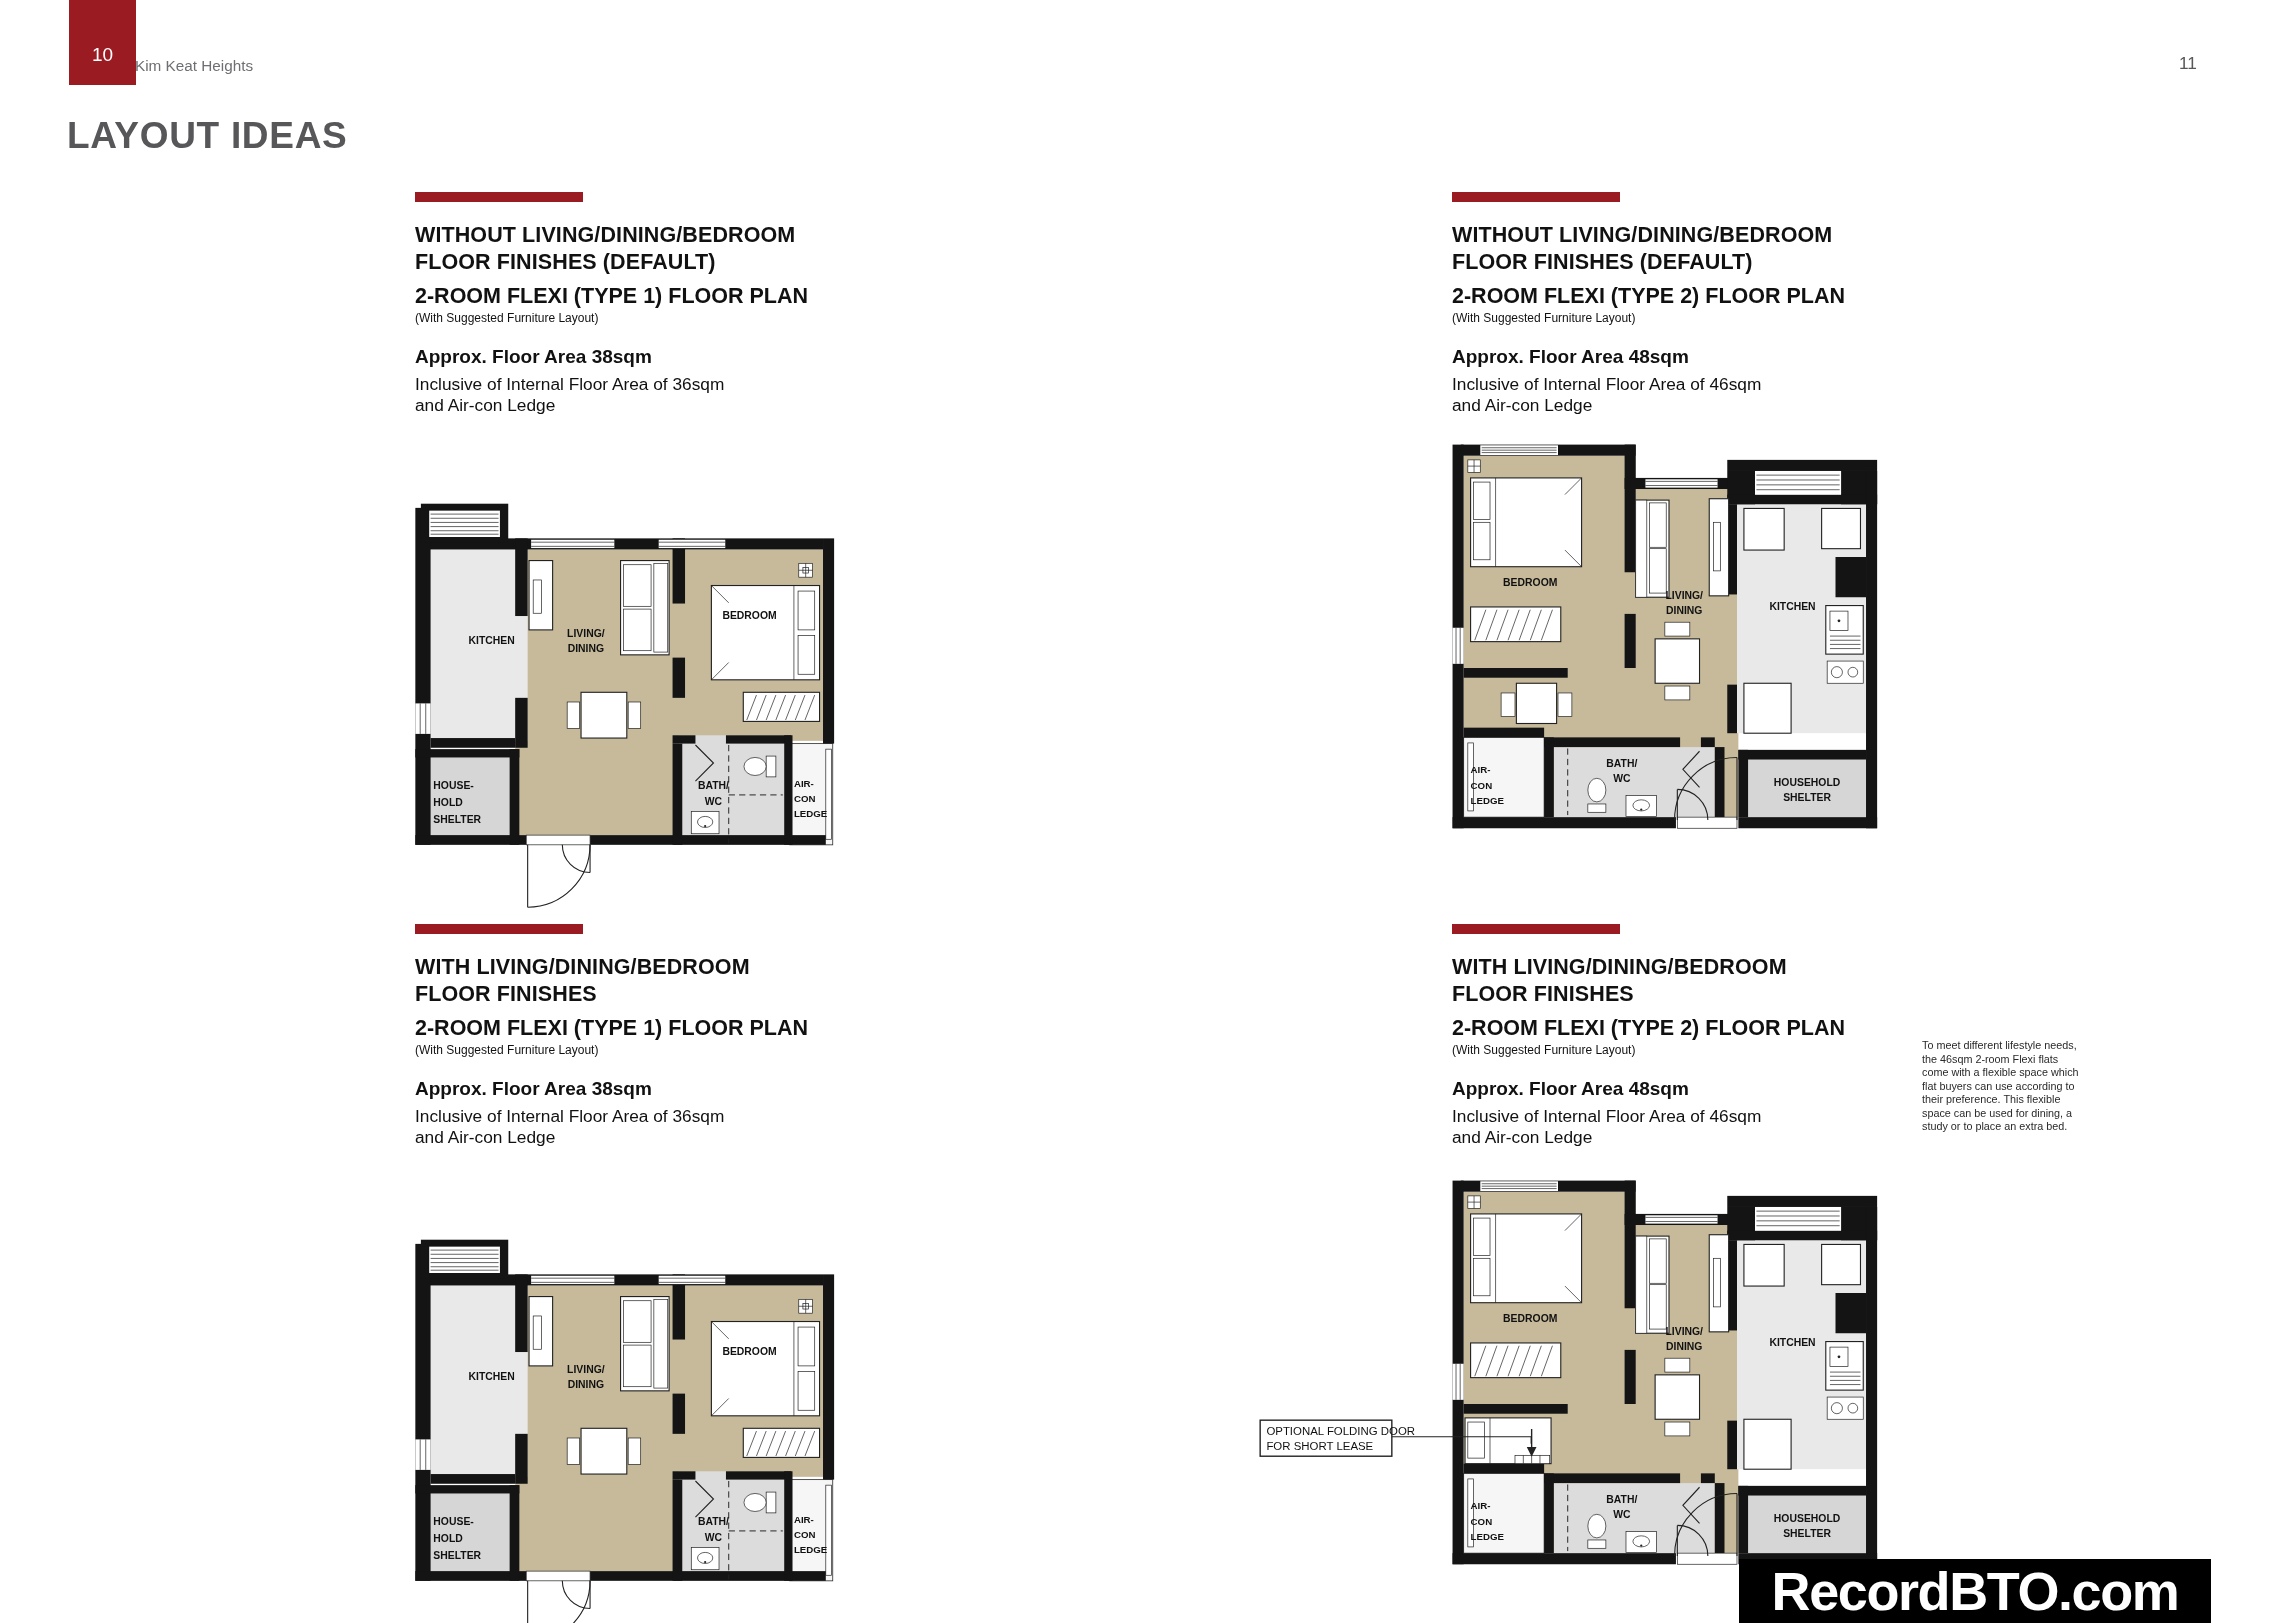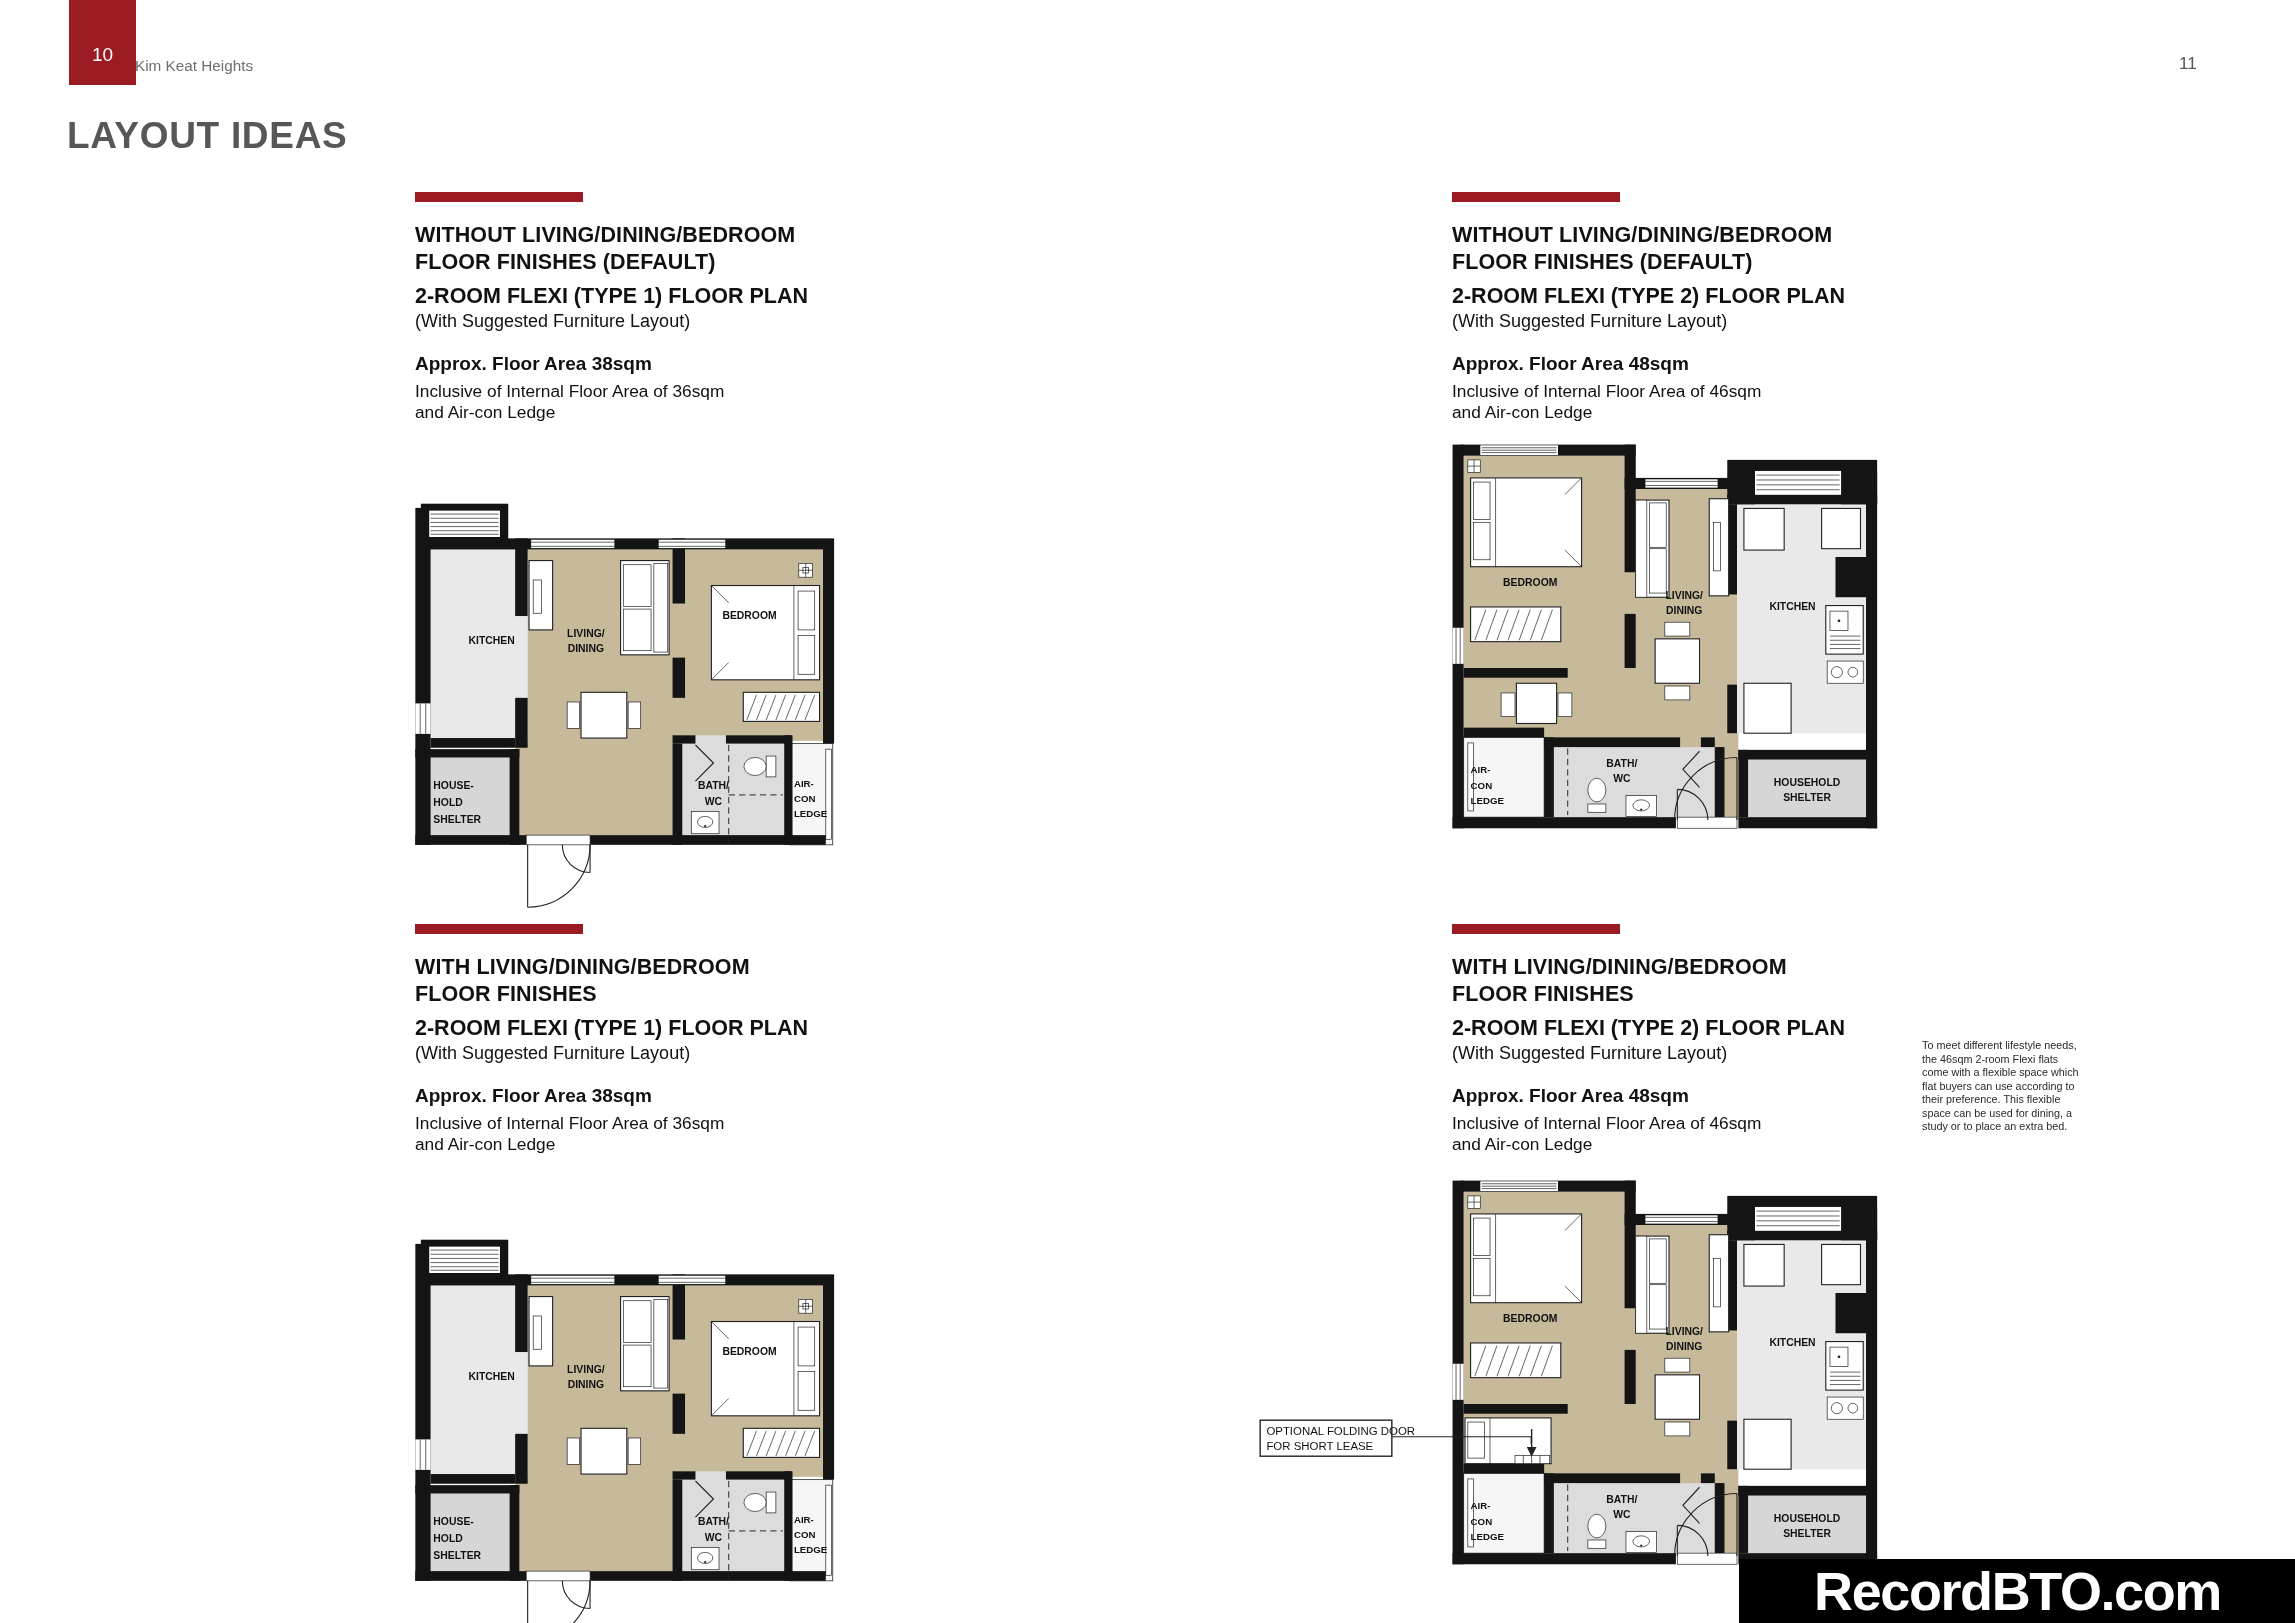--- a/index.html
+++ b/index.html
@@ -14,28 +14,28 @@
   .project-name{left:135px;top:57px;font-size:15.3px;color:var(--text-gray,#6E6F72);}
   .page-title{left:67px;top:115px;font-size:37px;font-weight:bold;color:var(--title-gray,#57575A);letter-spacing:0.7px;}
   .right-page-num{left:2179px;top:53px;font-size:17.3px;color:var(--title-gray,#57575A);}
 
   
   .panel-text{width:527px;}
   .bar{width:168px;height:10.4px;background:var(--maroon,#9B1B23);}
   .h1{font-size:21.5px;font-weight:bold;line-height:27px;letter-spacing:0.1px;}
   .h1.first{margin-top:19.4px;}
   .h2{font-size:21.5px;font-weight:bold;margin-top:8px;}
-  .sub{font-size:18px;margin-top:2.1px;}
+  .sub{font-size:12px;margin-top:2.1px;}
   .area{font-size:19px;font-weight:bold;margin-top:21px;}
   .note{font-size:17.3px;line-height:21px;}
   .note.first{margin-top:6px;}
 
   
   .side-note{left:1922px;top:1039px;width:180px;font-size:10.8px;line-height:13.5px;color:#2a2a2a;}
-  .watermark{left:1739px;top:1559px;width:557px;height:64px;background:#000;display:flex;
+  .watermark{left:1739px;top:1559px;width:472px;height:64px;background:#000;display:flex;
     align-items:center;justify-content:center;}
   .watermark span{color:#fff;font-size:54px;font-weight:bold;letter-spacing:-1.4px;}
 
   
   svg{display:block;}
   .f-wall{fill:var(--wall-black,#141414);}
   .f-beige{fill:var(--floor-beige,#C7BA9B);}
   .f-kgray{fill:var(--kitchen-gray,#E9E9E9);}
   .f-bgray{fill:var(--bath-gray,#DCDCDC);}
   .f-sgray{fill:var(--shelter-gray,#D6D6D6);}

